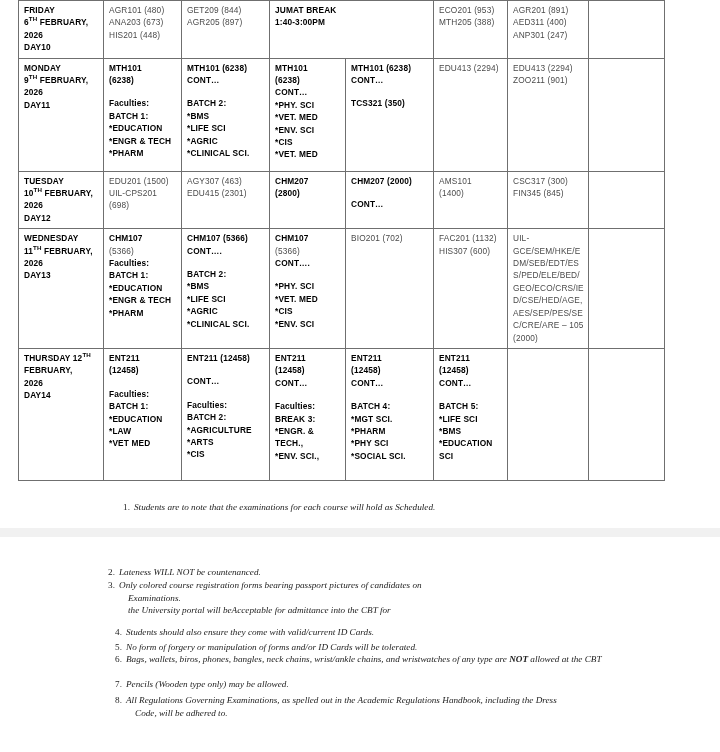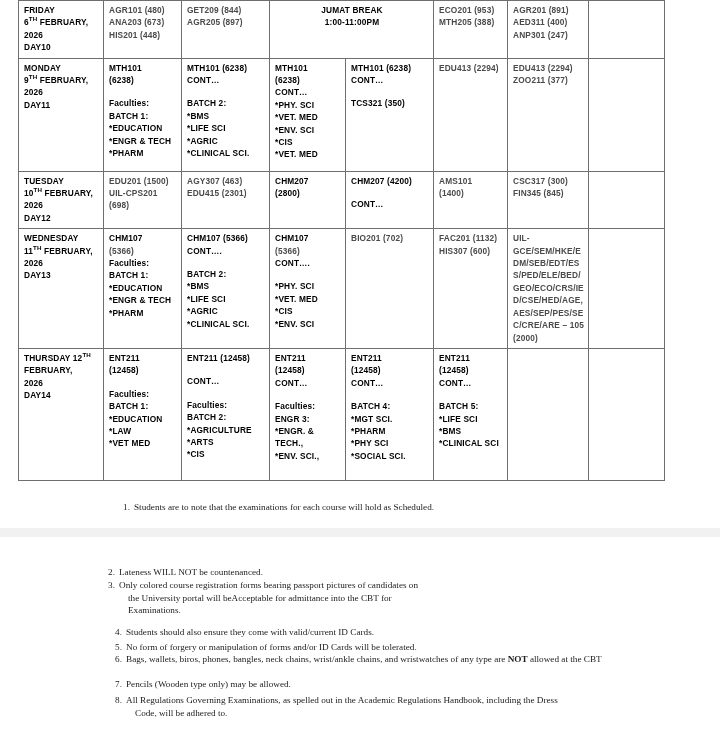--- a/index.html
+++ b/index.html
@@ -45,50 +45,49 @@
   col.c-day   { width: 85px;  }
   col.c-1     { width: 78px;  }
   col.c-2     { width: 88px;  }
   col.c-3     { width: 76px;  }
   col.c-4     { width: 88px;  }
   col.c-5     { width: 74px;  }
   col.c-6     { width: 81px;  }
   col.c-x     { width: 76px;  }
 
   .b   { font-weight: bold; }
-  .lt  { color: #4a4a4a; font-weight: bold; }
+  .lt  { color: #4a4a4a; font-weight: normal; }
   .sp  { display:block; height: 11px; }
   .cell .ln { display: block; white-space: normal; }
 
   .daycell { font-weight: bold; font-size: 8.4px; line-height: 13.6px; }
   .daycell sup { font-size: 6.2px; vertical-align: super; line-height: 0; }
 
   .break-cell {
-    text-align: center;
     font-weight: bold;
     padding-top: 4px;
   }
 
   
   .notes {
     position: absolute;
     left: 0; top: 0;
     width: 720px;
     font-family: "Liberation Serif", serif;
     font-size: 9.2px;
     line-height: 12.6px;
     color: #1c1c1c;
   }
   .note {
     position: absolute;
     display: flex;
     gap: 4px;
   }
   .note .num { width: 12px; text-align: right; flex: 0 0 12px; }
-  .note .txt { flex: 1 1 auto; }
+  .note .txt { flex: 1 1 auto; font-style: italic; }
   .note .txt .cont { display:block; padding-left: 9px; }
 
   .scanband {
     position: absolute;
     left: 0; top: 528px;
     width: 720px; height: 9px;
     background: #f1f1f1;
   }
 </style>
 </head>
@@ -115,21 +114,21 @@
               <span class="ln lt">AGR101 (480)</span>
               <span class="ln lt">ANA203 (673)</span>
               <span class="ln lt">HIS201 (448)</span>
             </td>
             <td class="cell">
               <span class="ln lt">GET209 (844)</span>
               <span class="ln lt">AGR205 (897)</span>
             </td>
             <td class="cell break-cell" colspan="2">
               <span class="ln b">JUMAT BREAK</span>
-              <span class="ln b">1:00-11:00PM</span>
+              <span class="ln b">1:40-3:00PM</span>
             </td>
             <td class="cell">
               <span class="ln lt">ECO201 (953)</span>
               <span class="ln lt">MTH205 (388)</span>
             </td>
             <td class="cell">
               <span class="ln lt">AGR201 (891)</span>
               <span class="ln lt">AED311 (400)</span>
               <span class="ln lt">ANP301 (247)</span>
             </td>
@@ -172,42 +171,42 @@
               <span class="ln b">MTH101 (6238)</span>
               <span class="ln b">CONT…</span>
               <span class="sp">&nbsp;</span>
               <span class="ln b">TCS321 (350)</span>
             </td>
             <td class="cell">
               <span class="ln lt">EDU413 (2294)</span>
             </td>
             <td class="cell">
               <span class="ln lt">EDU413 (2294)</span>
-              <span class="ln lt">ZOO211 (377)</span>
+              <span class="ln lt">ZOO211 (901)</span>
             </td>
             <td class="cell"></td>
             <td>&nbsp;</td>
           </tr>
           <tr style="height: 44px;">
             <td class="daycell">TUESDAY<br>10<sup>TH</sup> FEBRUARY,<br>2026<br>DAY12</td>
             <td class="cell">
               <span class="ln lt">EDU201 (1500)</span>
               <span class="ln lt">UIL-CPS201</span>
               <span class="ln lt">(698)</span>
             </td>
             <td class="cell">
               <span class="ln lt">AGY307 (463)</span>
               <span class="ln lt">EDU415 (2301)</span>
             </td>
             <td class="cell">
               <span class="ln b">CHM207</span>
               <span class="ln b">(2800)</span>
             </td>
             <td class="cell">
-              <span class="ln b">CHM207 (4200)</span>
+              <span class="ln b">CHM207 (2000)</span>
               <span class="sp">&nbsp;</span>
               <span class="ln b">CONT…</span>
             </td>
             <td class="cell">
               <span class="ln lt">AMS101</span>
               <span class="ln lt">(1400)</span>
             </td>
             <td class="cell">
               <span class="ln lt">CSC317 (300)</span>
               <span class="ln lt">FIN345 (845)</span>
@@ -279,21 +278,21 @@
               <span class="ln b">*AGRICULTURE</span>
               <span class="ln b">*ARTS</span>
               <span class="ln b">*CIS</span>
             </td>
             <td class="cell">
               <span class="ln b">ENT211</span>
               <span class="ln b">(12458)</span>
               <span class="ln b">CONT…</span>
               <span class="sp">&nbsp;</span>
               <span class="ln b">Faculties:</span>
-              <span class="ln b">ENGR 3:</span>
+              <span class="ln b">BREAK 3:</span>
               <span class="ln b">*ENGR. &amp;</span>
               <span class="ln b">TECH.,</span>
               <span class="ln b">*ENV. SCI.,</span>
             </td>
             <td class="cell">
               <span class="ln b">ENT211</span>
               <span class="ln b">(12458)</span>
               <span class="ln b">CONT…</span>
               <span class="sp">&nbsp;</span>
               <span class="ln b">BATCH 4:</span>
@@ -303,21 +302,21 @@
               <span class="ln b">*SOCIAL SCI.</span>
             </td>
             <td class="cell">
               <span class="ln b">ENT211</span>
               <span class="ln b">(12458)</span>
               <span class="ln b">CONT…</span>
               <span class="sp">&nbsp;</span>
               <span class="ln b">BATCH 5:</span>
               <span class="ln b">*LIFE SCI</span>
               <span class="ln b">*BMS</span>
-              <span class="ln b">*CLINICAL SCI</span>
+              <span class="ln b">*EDUCATION SCI</span>
             </td>
             <td class="cell"></td>
             <td class="noborder">&nbsp;</td>
           </tr>
         </tbody>
     </table>
   </div>
 
   <div class="scanband"></div>
 
@@ -325,21 +324,21 @@
       <div class="note" style="left: 118px; top: 501px; width: 572px;">
         <span class="num">1.</span>
         <span class="txt">Students are to note that the examinations for each course will hold as Scheduled.</span>
       </div>
       <div class="note" style="left: 103px; top: 566px; width: 587px;">
         <span class="num">2.</span>
         <span class="txt">Lateness WILL NOT be countenanced.</span>
       </div>
       <div class="note" style="left: 103px; top: 579px; width: 587px;">
         <span class="num">3.</span>
-        <span class="txt">Only colored course registration forms bearing passport pictures of candidates on<span class="cont">the University portal will beAcceptable for admittance into the CBT for</span><span class="cont">Examinations.</span></span>
+        <span class="txt">Only colored course registration forms bearing passport pictures of candidates on<span class="cont">Examinations.</span><span class="cont">the University portal will beAcceptable for admittance into the CBT for</span></span>
       </div>
       <div class="note" style="left: 110px; top: 626px; width: 580px;">
         <span class="num">4.</span>
         <span class="txt">Students should also ensure they come with valid/current ID Cards.</span>
       </div>
       <div class="note" style="left: 110px; top: 641px; width: 580px;">
         <span class="num">5.</span>
         <span class="txt">No form of forgery or manipulation of forms and/or ID Cards will be tolerated.</span>
       </div>
       <div class="note" style="left: 110px; top: 653px; width: 580px;">

